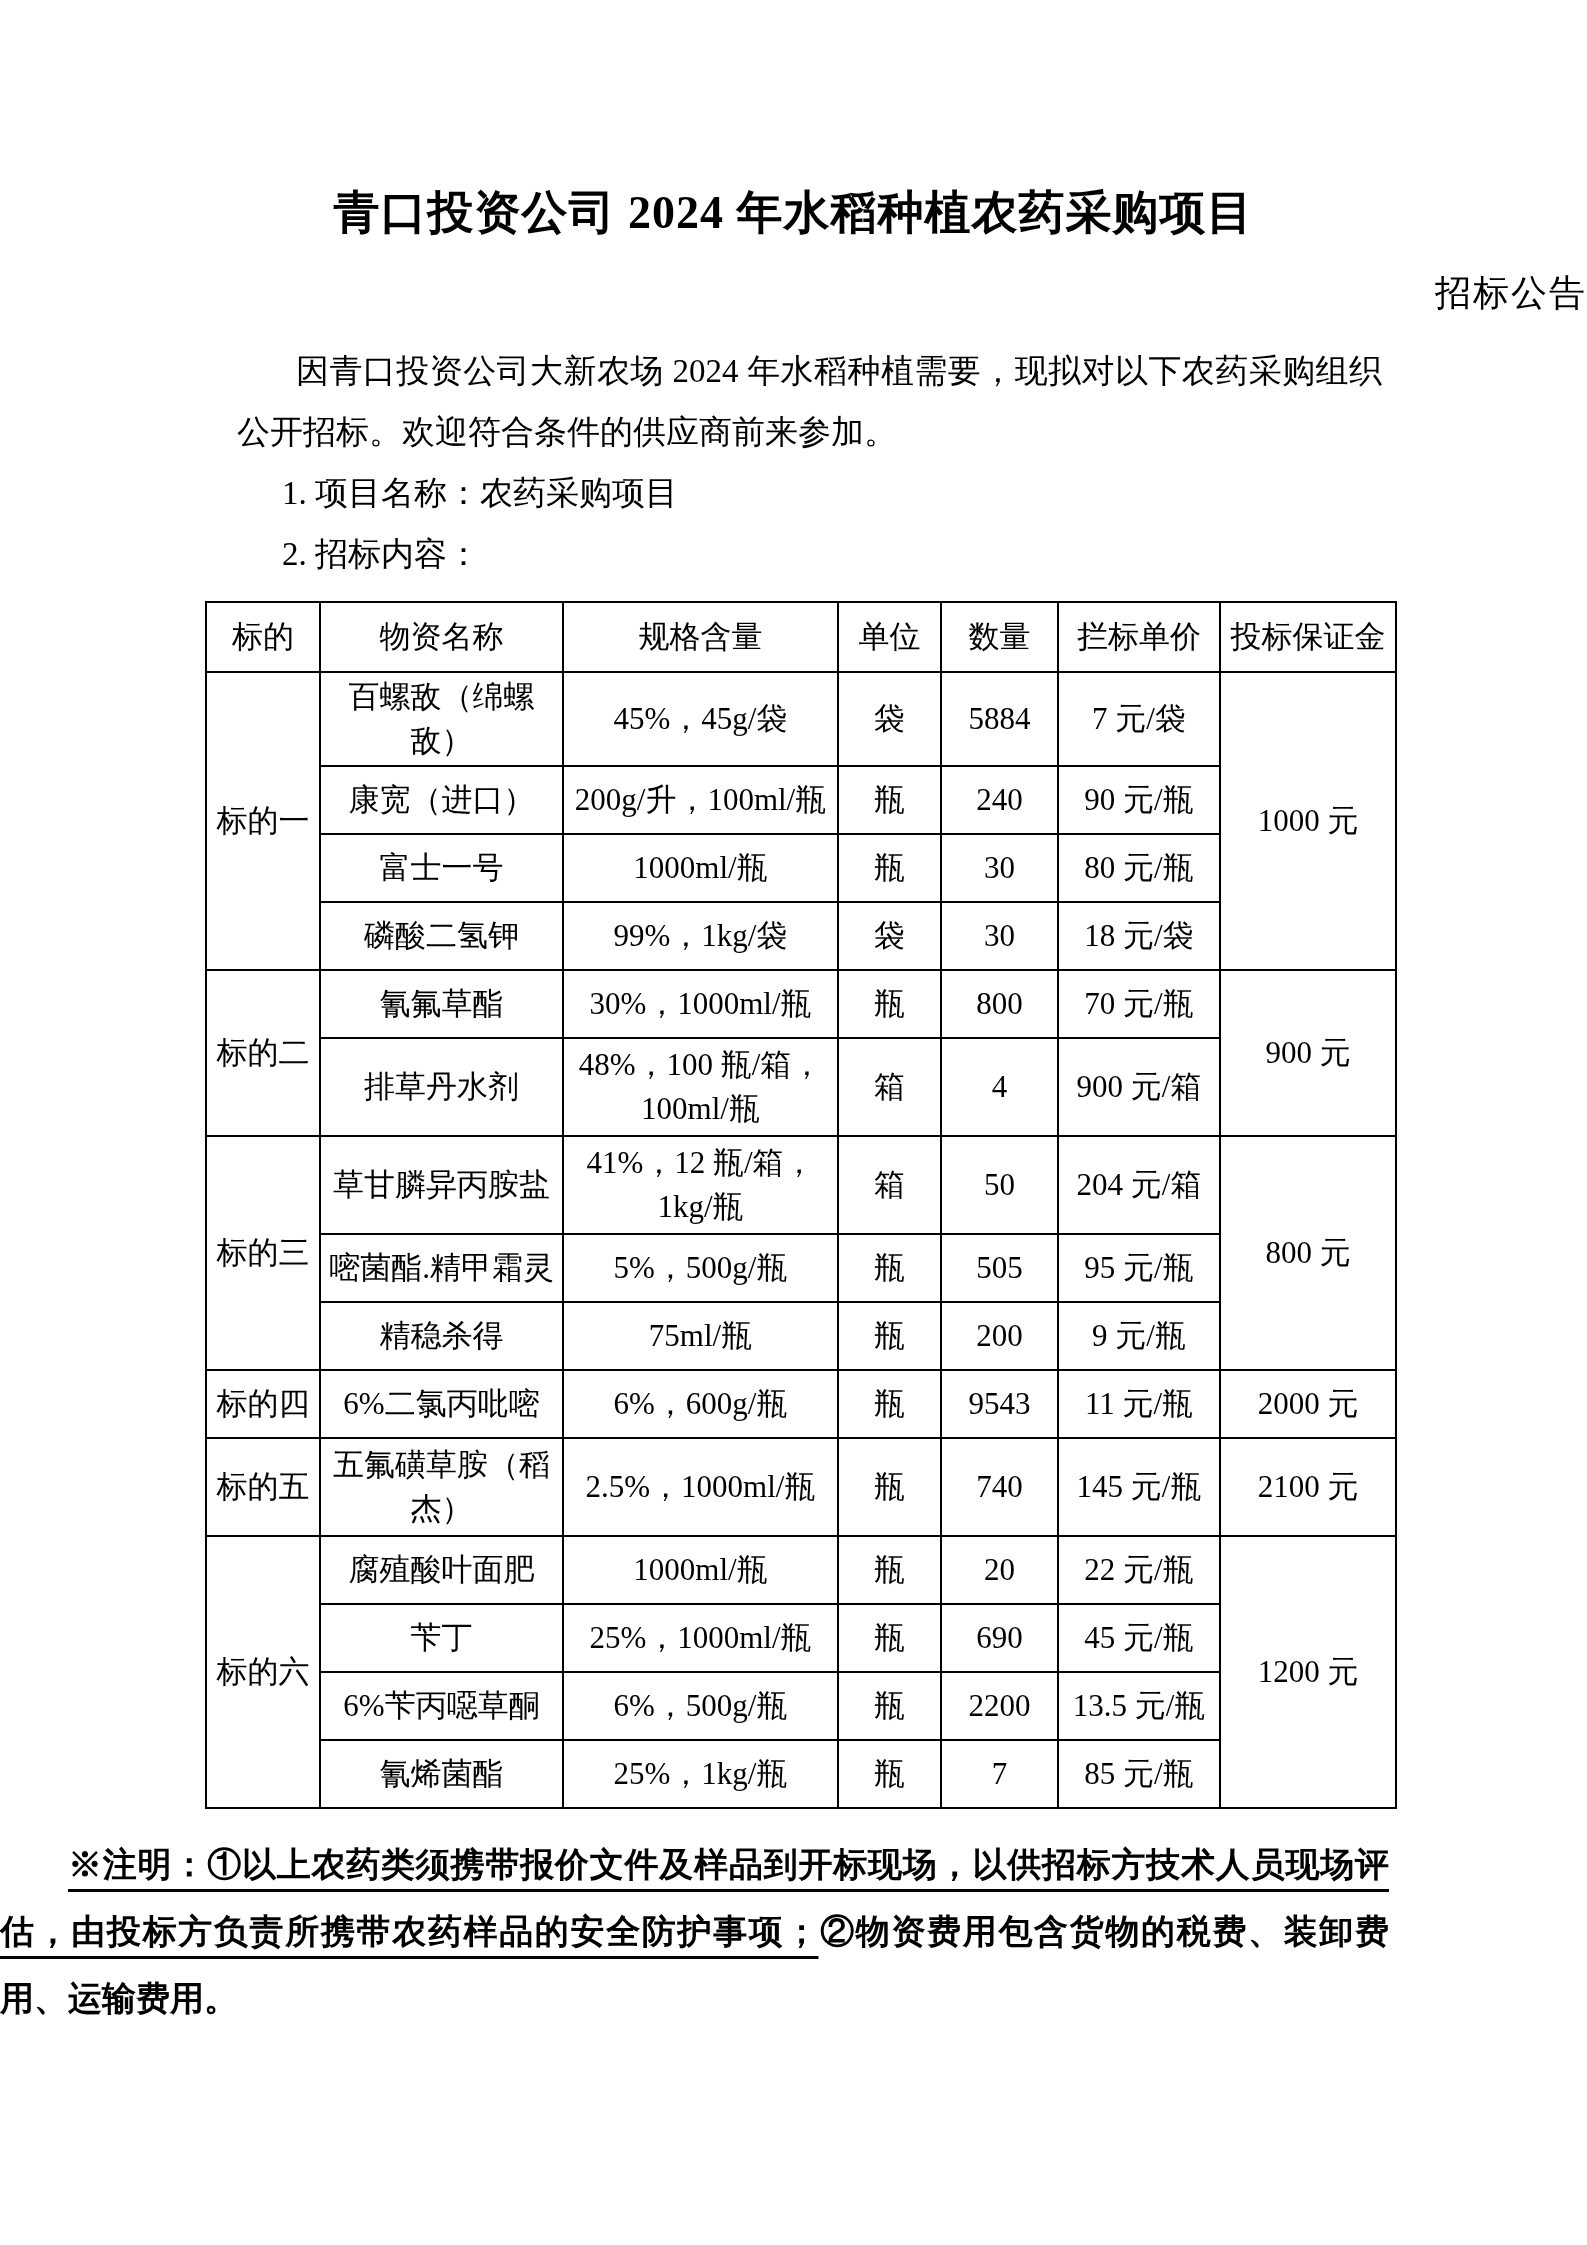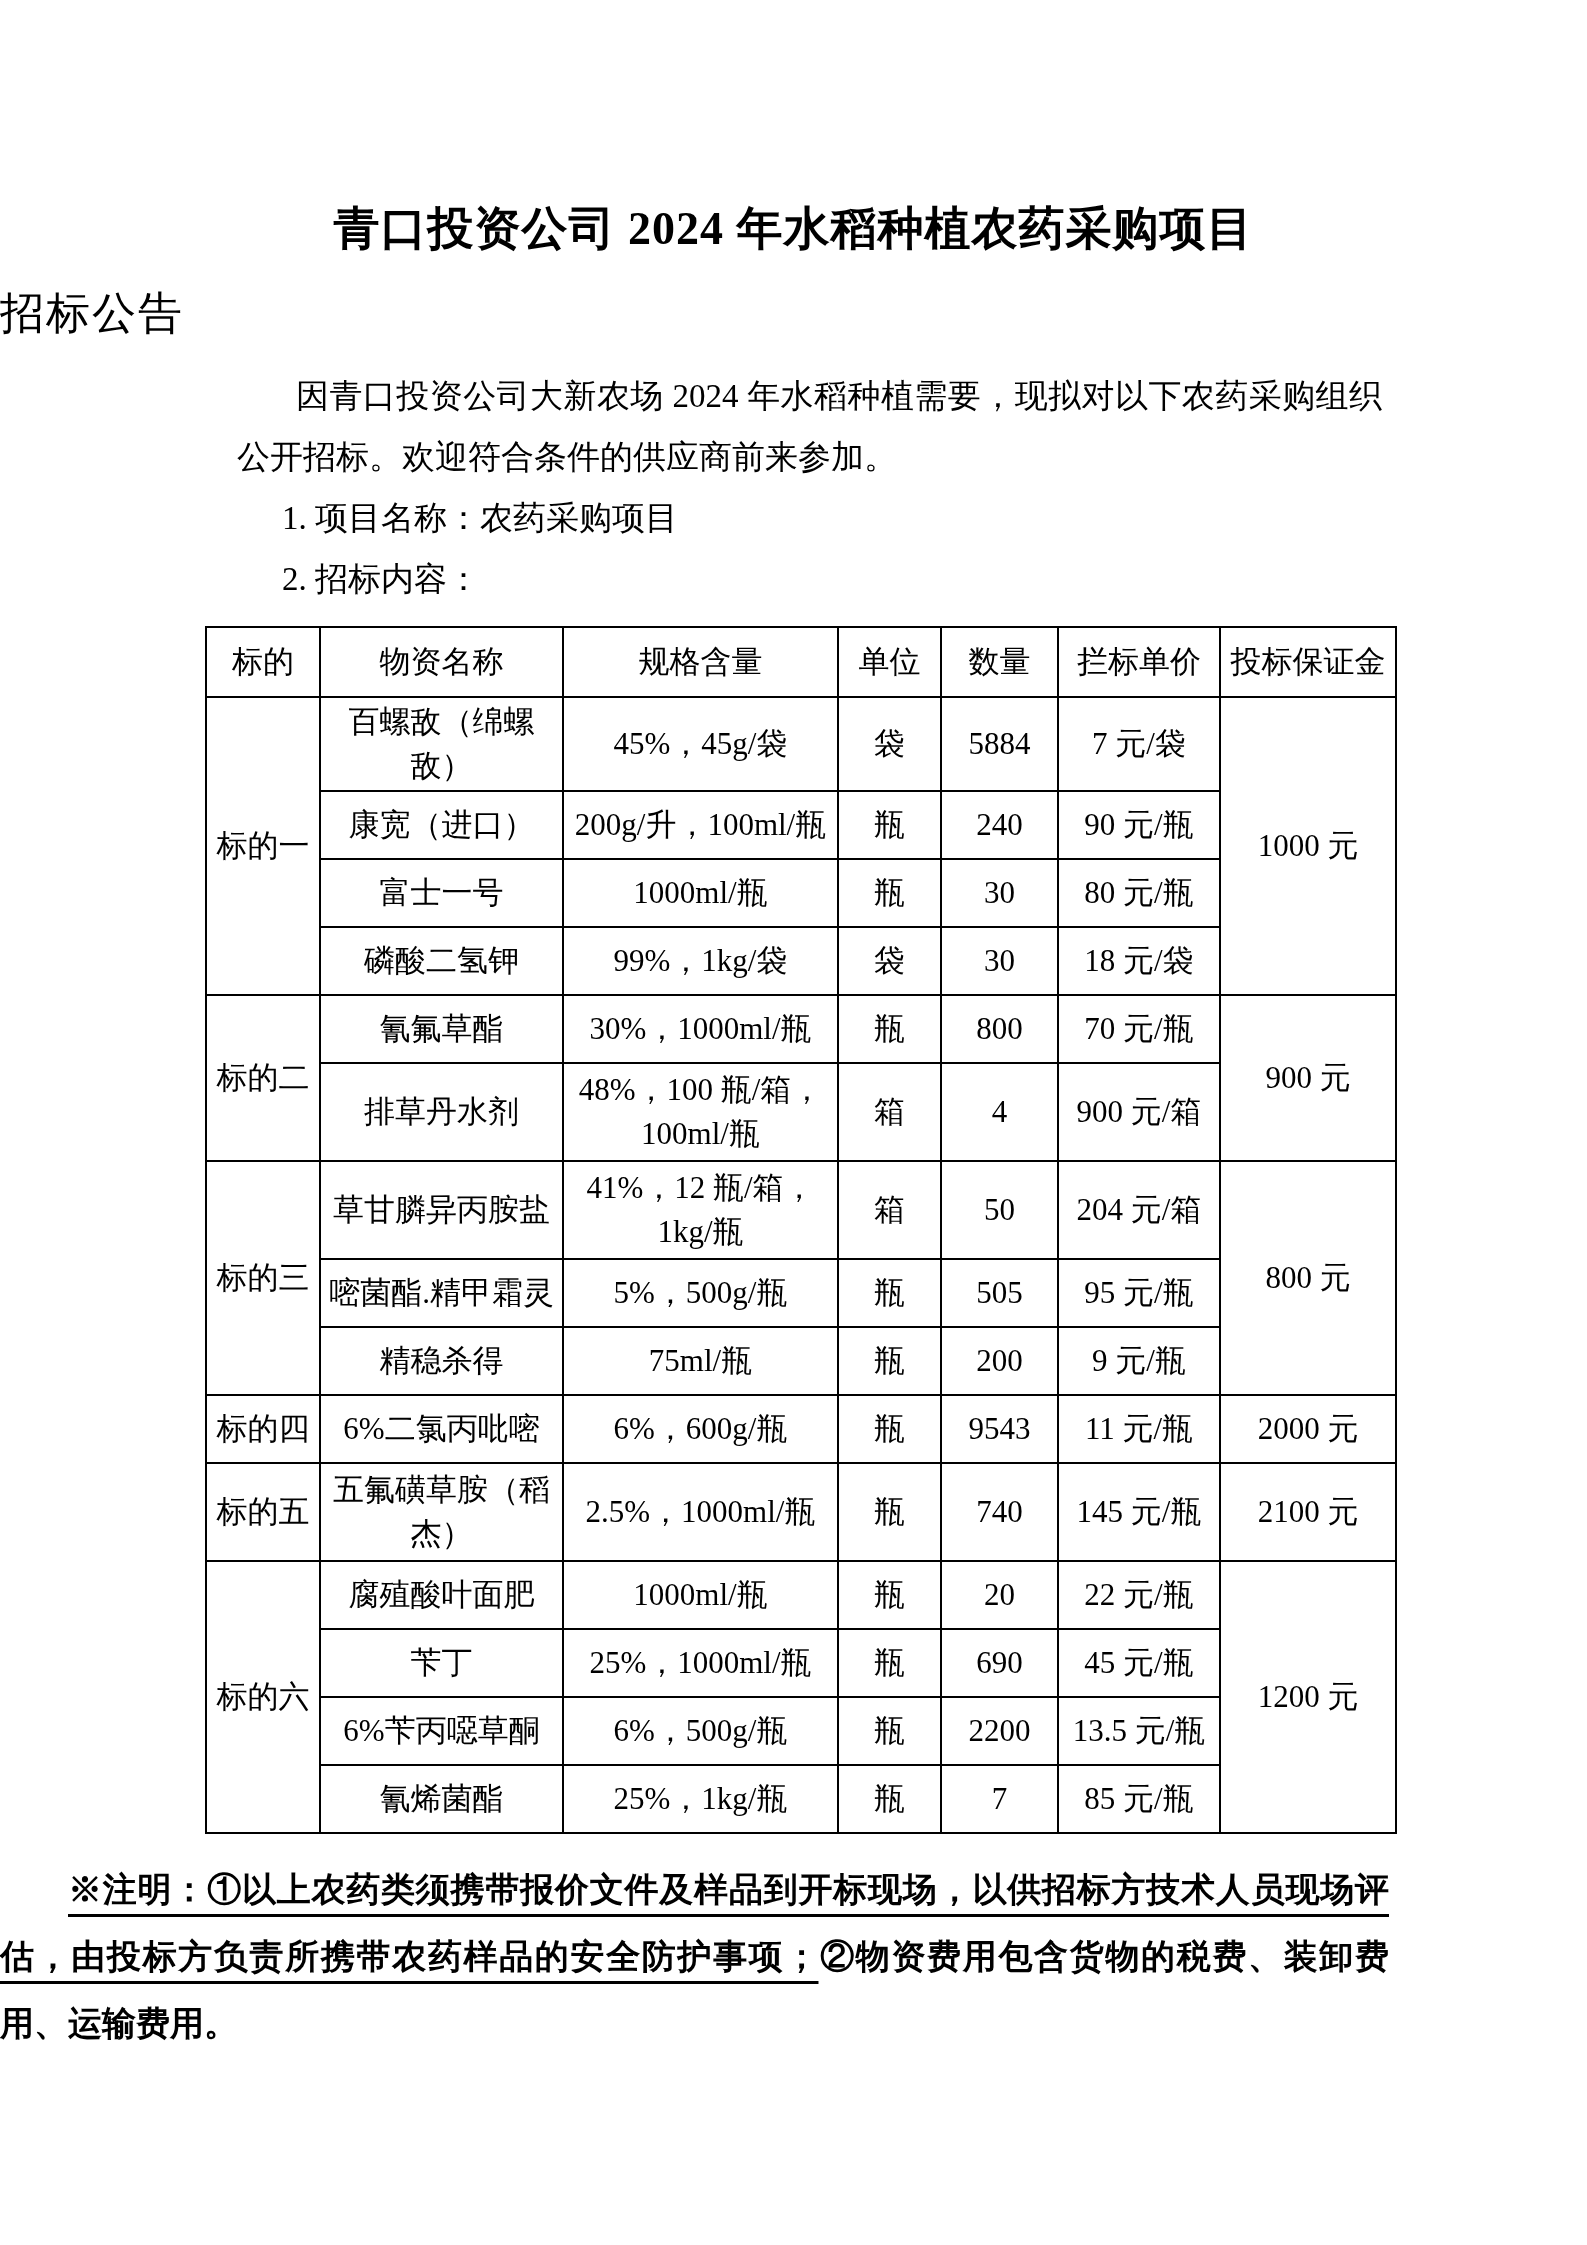--- a/index.html
+++ b/index.html
@@ -1,28 +1,28 @@
 <!DOCTYPE html>
 <html><head>
 <meta charset="utf-8">
 <style>
   html,body{margin:0;padding:0;}
   body{
     width:1587px;height:2245px;background:#ffffff;color:#000;
     font-family:"Liberation Serif","DejaVu Serif",serif;
     -webkit-font-smoothing:antialiased;
   }
-  .doc{position:relative;width:1587px;height:2173px;background:#fff;overflow:hidden;margin-top:16px;}
+  .doc{position:relative;width:1587px;height:2173px;background:#fff;overflow:hidden;}
   .title1{
     margin:0;padding-top:184px;text-align:center;
     font-size:46px;font-weight:bold;line-height:1.25;letter-spacing:1px;
   }
   .title2{
-    margin:30px 0 0;text-align:left;
-    font-size:44px;font-weight:normal;line-height:1.2;letter-spacing:2px;
+    margin:30px 0 0;text-align:right;
+    font-size:36px;font-weight:normal;line-height:1.2;letter-spacing:2px;
   }
   .bodytext{margin:26px 0 0;padding-left:237px;padding-right:205px;}
   .para{font-size:33px;line-height:61px;margin:0;text-align:justify;}
   .indent2{text-indent:59px;}
   .indent1{text-indent:45px;}
   .bold{font-weight:bold;}
   .tbl-wrap{margin:16px 0 0 205px;}
   table.grid{
     border-collapse:collapse;table-layout:fixed;width:1190px;
     border:1px solid #d946ef;

